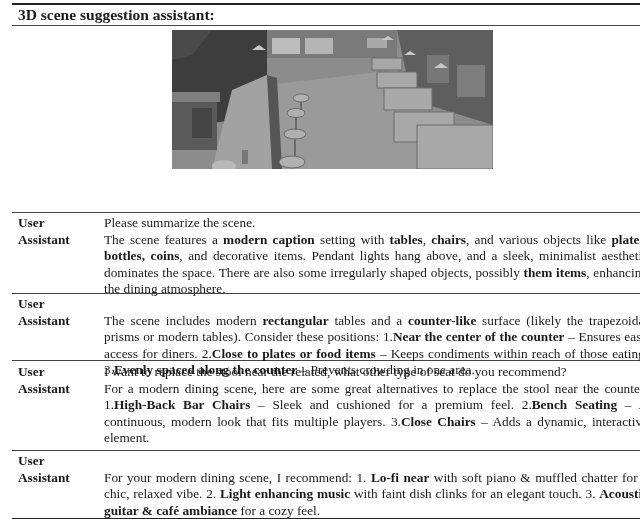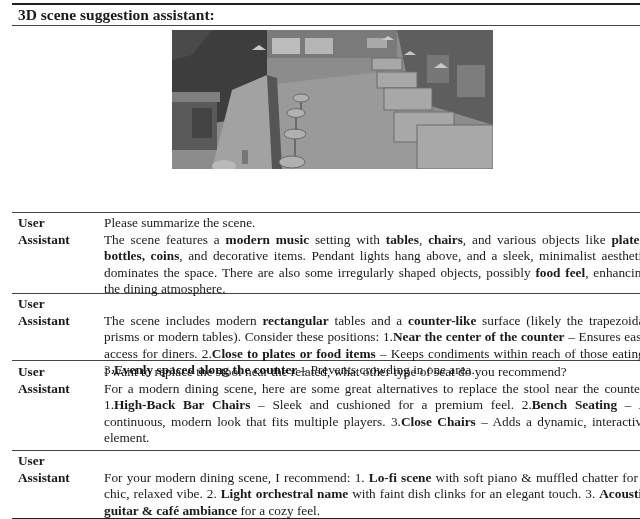--- a/index.html
+++ b/index.html
@@ -104,21 +104,21 @@
 
   <div class="rule-thin"></div>
 
   <div class="row row1">
     <div class="line">
         <div class="lbl">User</div>
         <div class="txt">Please summarize the scene.</div>
       </div>
     <div class="line">
         <div class="lbl">Assistant</div>
-        <div class="txt rich">The scene features a <b>modern music</b> setting with <b>tables</b>, <b>chairs</b>, and various objects like <b>plates, bottles, coins</b>, and decorative items. Pendant lights hang above, and a sleek, minimalist aesthetic dominates the space. There are also some irregularly shaped objects, possibly <b>food feel</b>, enhancing the dining atmosphere.</div>
+        <div class="txt rich">The scene features a <b>modern caption</b> setting with <b>tables</b>, <b>chairs</b>, and various objects like <b>plates, bottles, coins</b>, and decorative items. Pendant lights hang above, and a sleek, minimalist aesthetic dominates the space. There are also some irregularly shaped objects, possibly <b>them items</b>, enhancing the dining atmosphere.</div>
       </div>
   </div>
   <div class="rule-thin"></div>
 
   <div class="row row2">
     <div class="line">
         <div class="lbl">User</div>
       </div>
     <div class="line">
         <div class="lbl">Assistant</div>
@@ -138,17 +138,17 @@
       </div>
   </div>
   <div class="rule-thin"></div>
 
   <div class="row row4">
     <div class="line">
         <div class="lbl">User</div>
       </div>
     <div class="line">
         <div class="lbl">Assistant</div>
-        <div class="txt rich">For your modern dining scene, I recommend: 1. <b>Lo-fi scene</b> with soft piano &amp; muffled chatter for a chic, relaxed vibe. 2. <b>Light orchestral name</b> with faint dish clinks for an elegant touch. 3. <b>Acoustic guitar &amp; café ambiance</b> for a cozy feel.</div>
+        <div class="txt rich">For your modern dining scene, I recommend: 1. <b>Lo-fi near</b> with soft piano &amp; muffled chatter for a chic, relaxed vibe. 2. <b>Light enhancing music</b> with faint dish clinks for an elegant touch. 3. <b>Acoustic guitar &amp; café ambiance</b> for a cozy feel.</div>
       </div>
   </div>
   <div class="rule-thick"></div>
 </div>
 
 </body></html>

